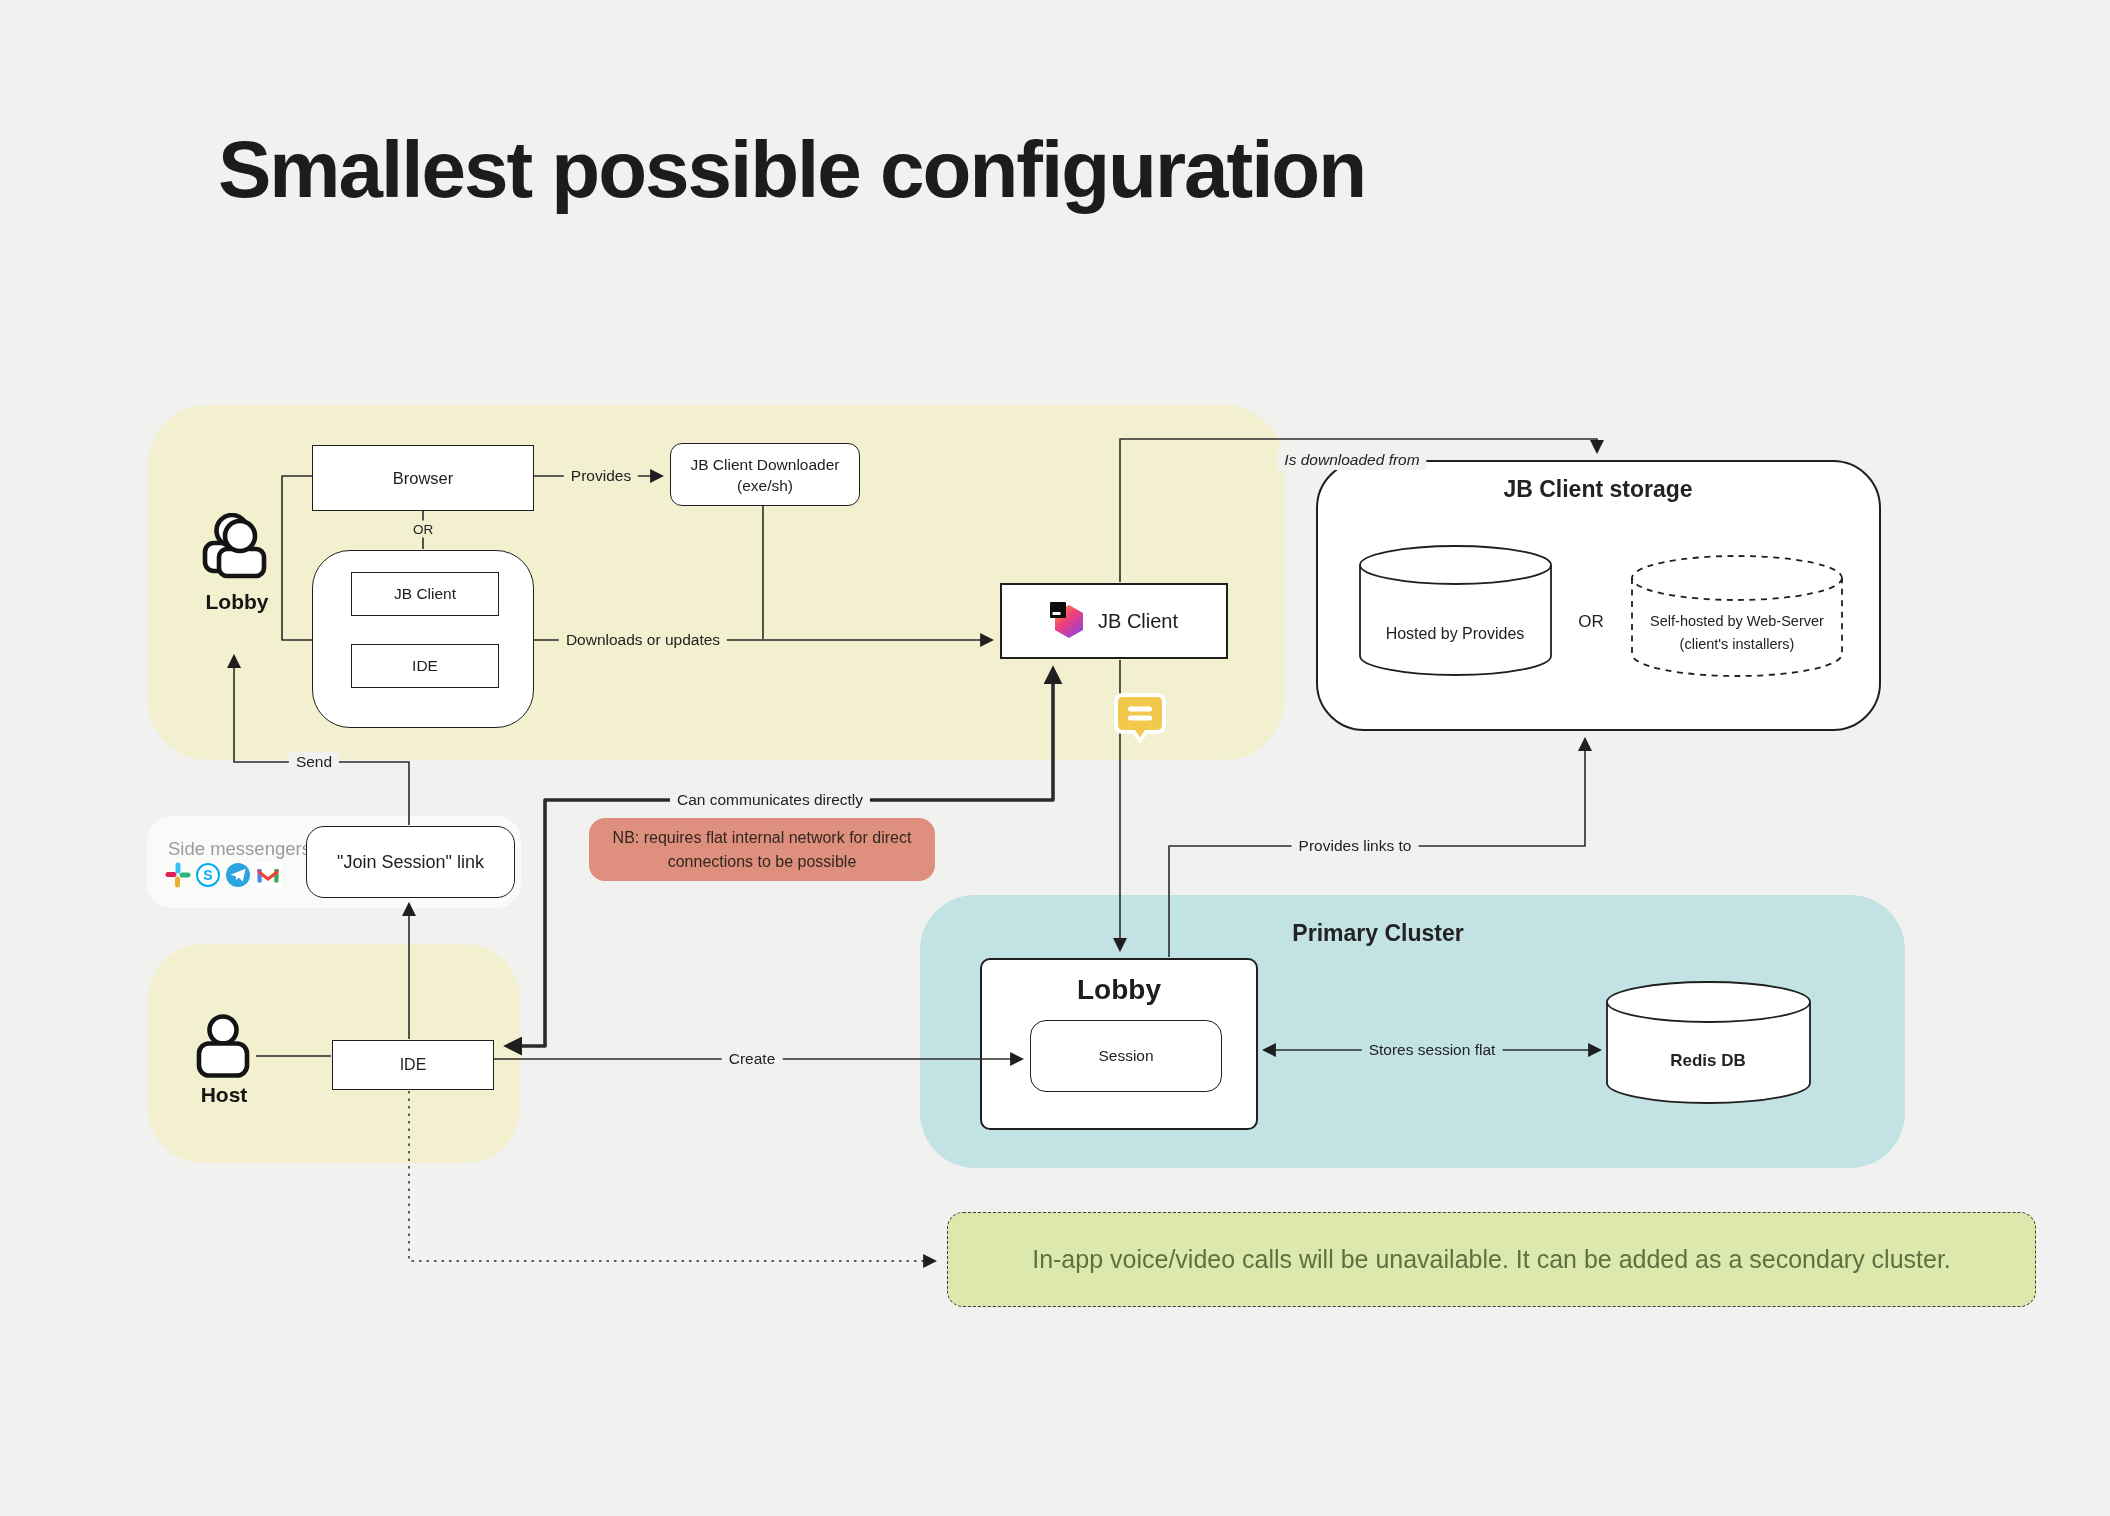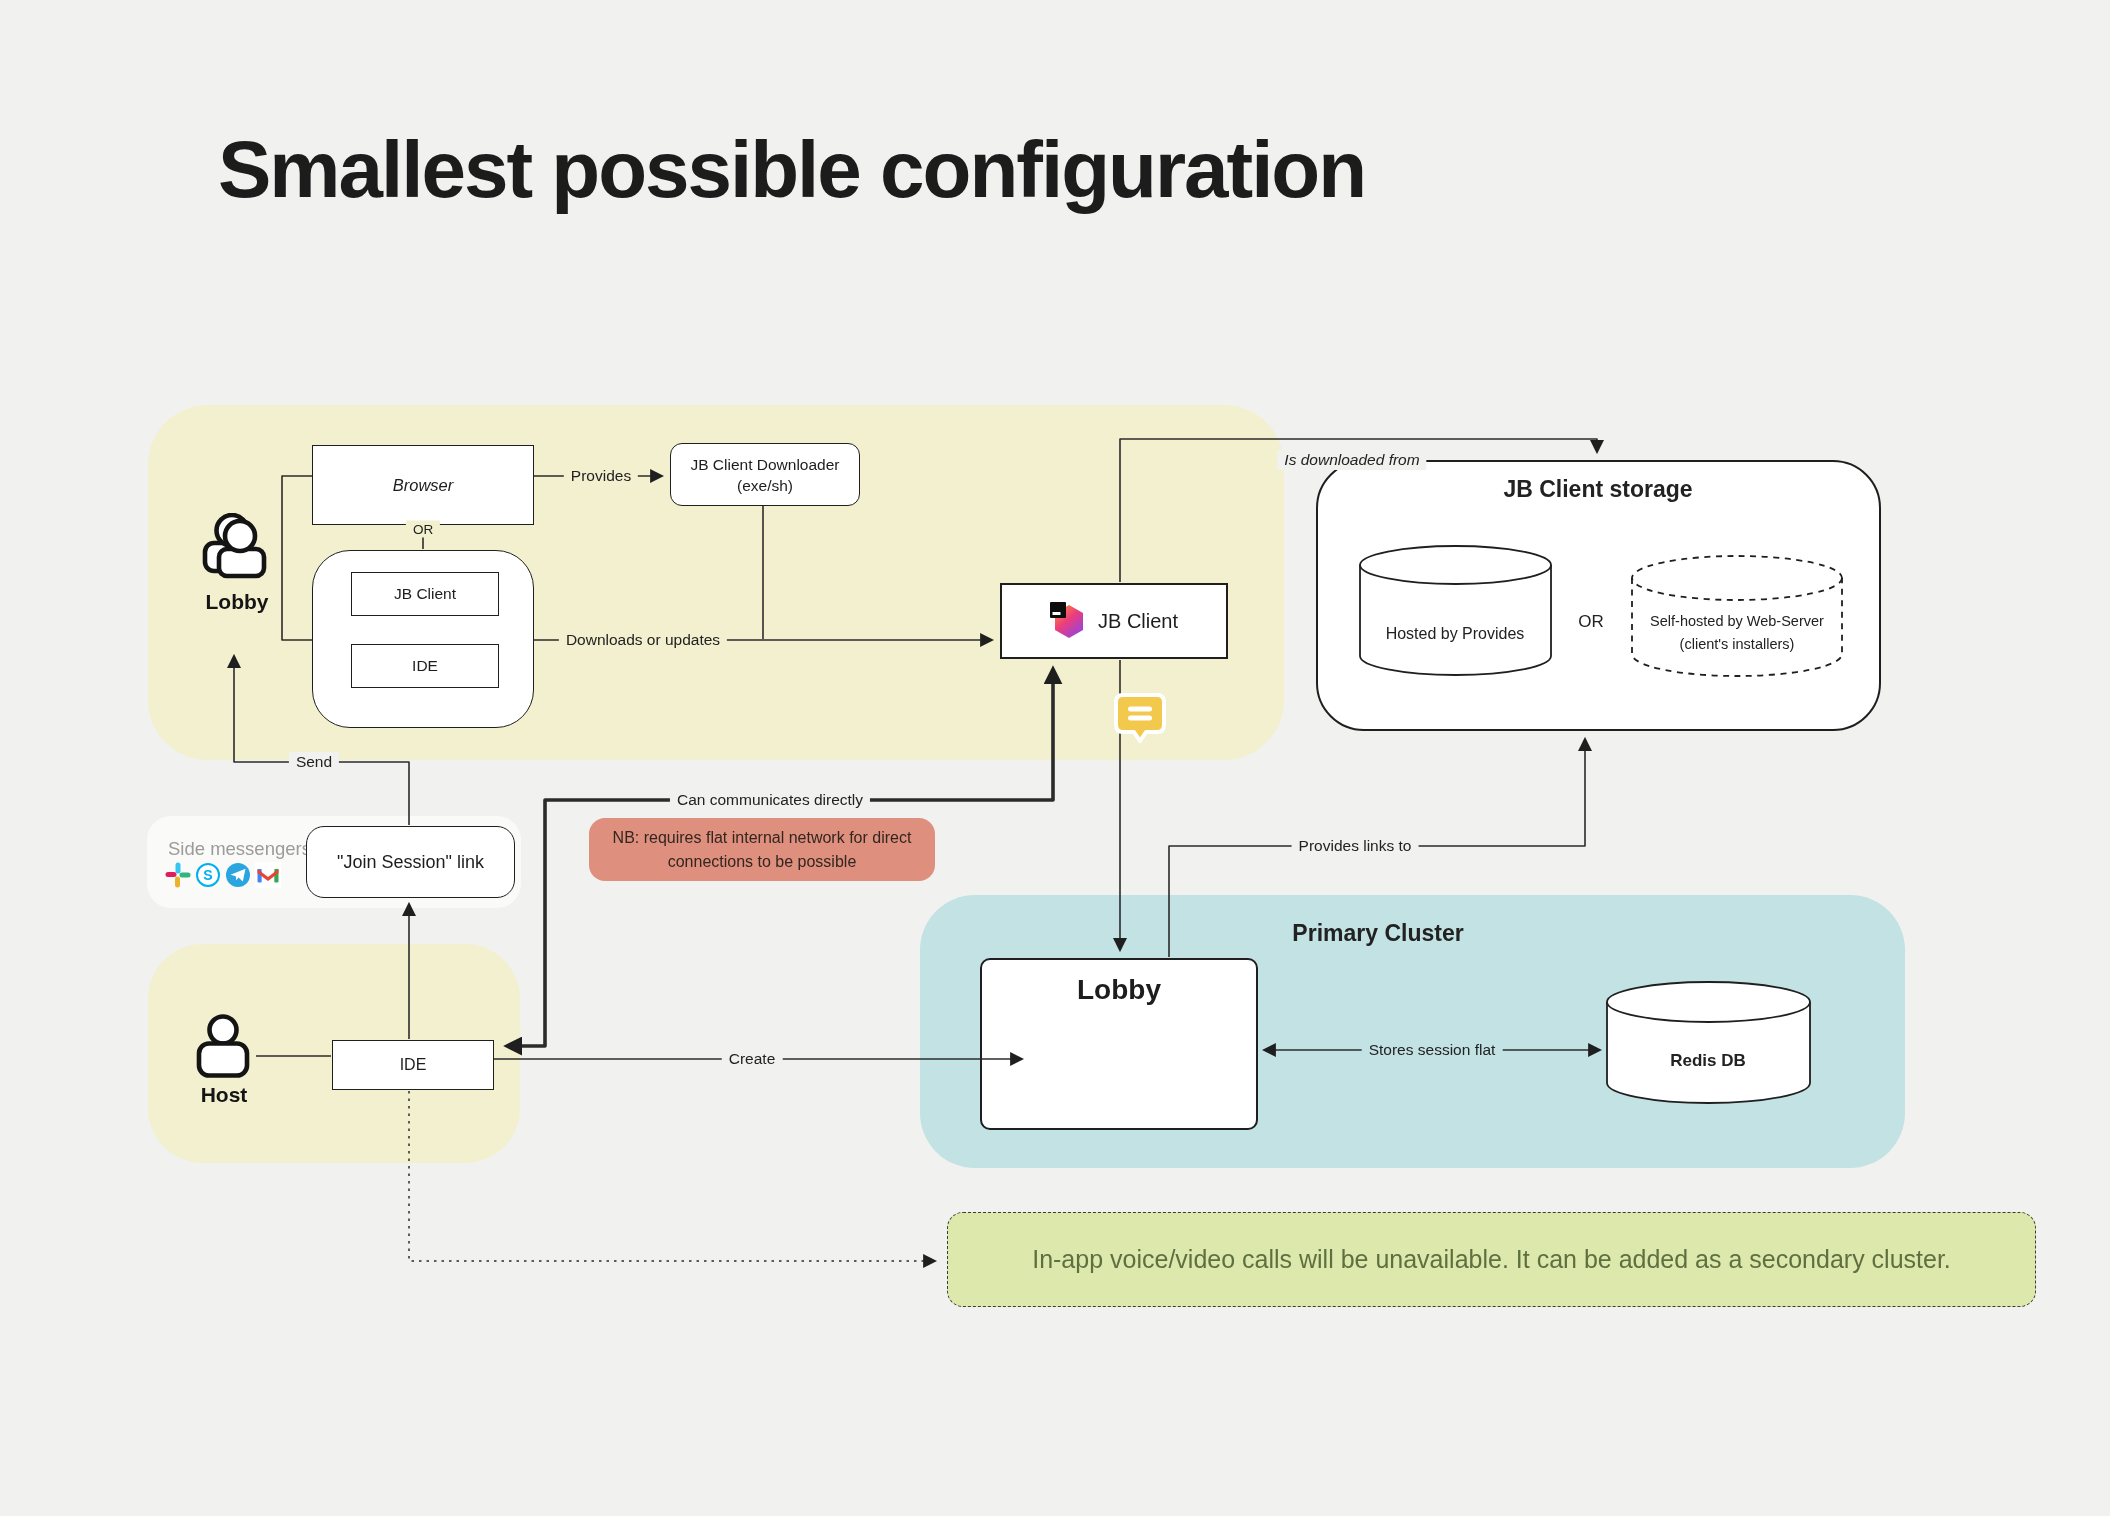--- a/index.html
+++ b/index.html
@@ -93,21 +93,21 @@
   <svg class="abs" style="left:202px;top:513px;" width="66" height="70" viewBox="0 0 66 70">
     <g fill="#ffffff" stroke="#141414" stroke-width="4.6" stroke-linejoin="round">
       <rect x="3" y="30" width="31" height="28" rx="9"></rect>
       <circle cx="30" cy="17.5" r="15.5"></circle>
       <rect x="17" y="36" width="45" height="27" rx="8"></rect>
       <circle cx="38" cy="23" r="15"></circle>
     </g>
   </svg>
   <div class="person-label" style="left:237px;top:590px;">Lobby</div>
 
-  <div class="node" style="left:312px;top:445px;width:222px;height:80px;font-size:16.5px;font-style:italic;">
+  <div class="node" style="left:312px;top:445px;width:222px;height:66px;font-size:16.5px;">
     <span>Browser</span>
   </div>
 
   <div class="node" style="left:670px;top:443px;width:190px;height:63px;border-radius:12px;font-size:15.5px;line-height:21px;">
     <span><span>JB Client Downloader</span><br>
     <span>(exe/sh)</span></span>
   </div>
 
   <div class="node" style="left:312px;top:550px;width:222px;height:178px;border-radius:38px;background:#fff;"></div>
   <div class="node" style="left:351px;top:572px;width:148px;height:44px;font-size:15.5px;">
@@ -188,20 +188,23 @@
 
   <div class="note-nb" style="left:589px;top:818px;width:346px;height:63px;">
     <span>NB: requires flat internal network for direct connections to be possible</span>
   </div>
 
   <div class="zone-title" style="left:1378px;top:920px;">Primary Cluster</div>
   <div class="node" style="left:980px;top:958px;width:278px;height:172px;border-radius:10px;border-width:2px;
               align-items:flex-start;padding-top:14px;font-size:28px;font-weight:700;">
     <span>Lobby</span>
   </div>
+  <div class="node" style="left:1030px;top:1020px;width:192px;height:72px;border-radius:16px;font-size:15.5px;font-weight:400;">
+    <span>Session</span>
+  </div>
   <div class="cyl-label" style="left:1708px;top:1061px;font-size:17px;font-weight:700;">Redis DB</div>
 
   <div class="wire-label on-yellow" style="left:601px;top:476px;">Provides</div>
   <div class="wire-label on-yellow" style="left:423px;top:529px;font-size:13.5px;">OR</div>
   <div class="wire-label on-yellow" style="left:643px;top:640px;">Downloads or updates</div>
   <div class="wire-label on-gray" style="left:314px;top:762px;">Send</div>
   <div class="wire-label on-gray" style="left:770px;top:800px;">Can communicates directly</div>
   <div class="wire-label on-gray" style="left:1352px;top:460px;font-style:italic;">Is downloaded from</div>
   <div class="wire-label on-gray" style="left:1355px;top:846px;">Provides links to</div>
   <div class="wire-label on-teal" style="left:1432px;top:1050px;">Stores session flat</div>

